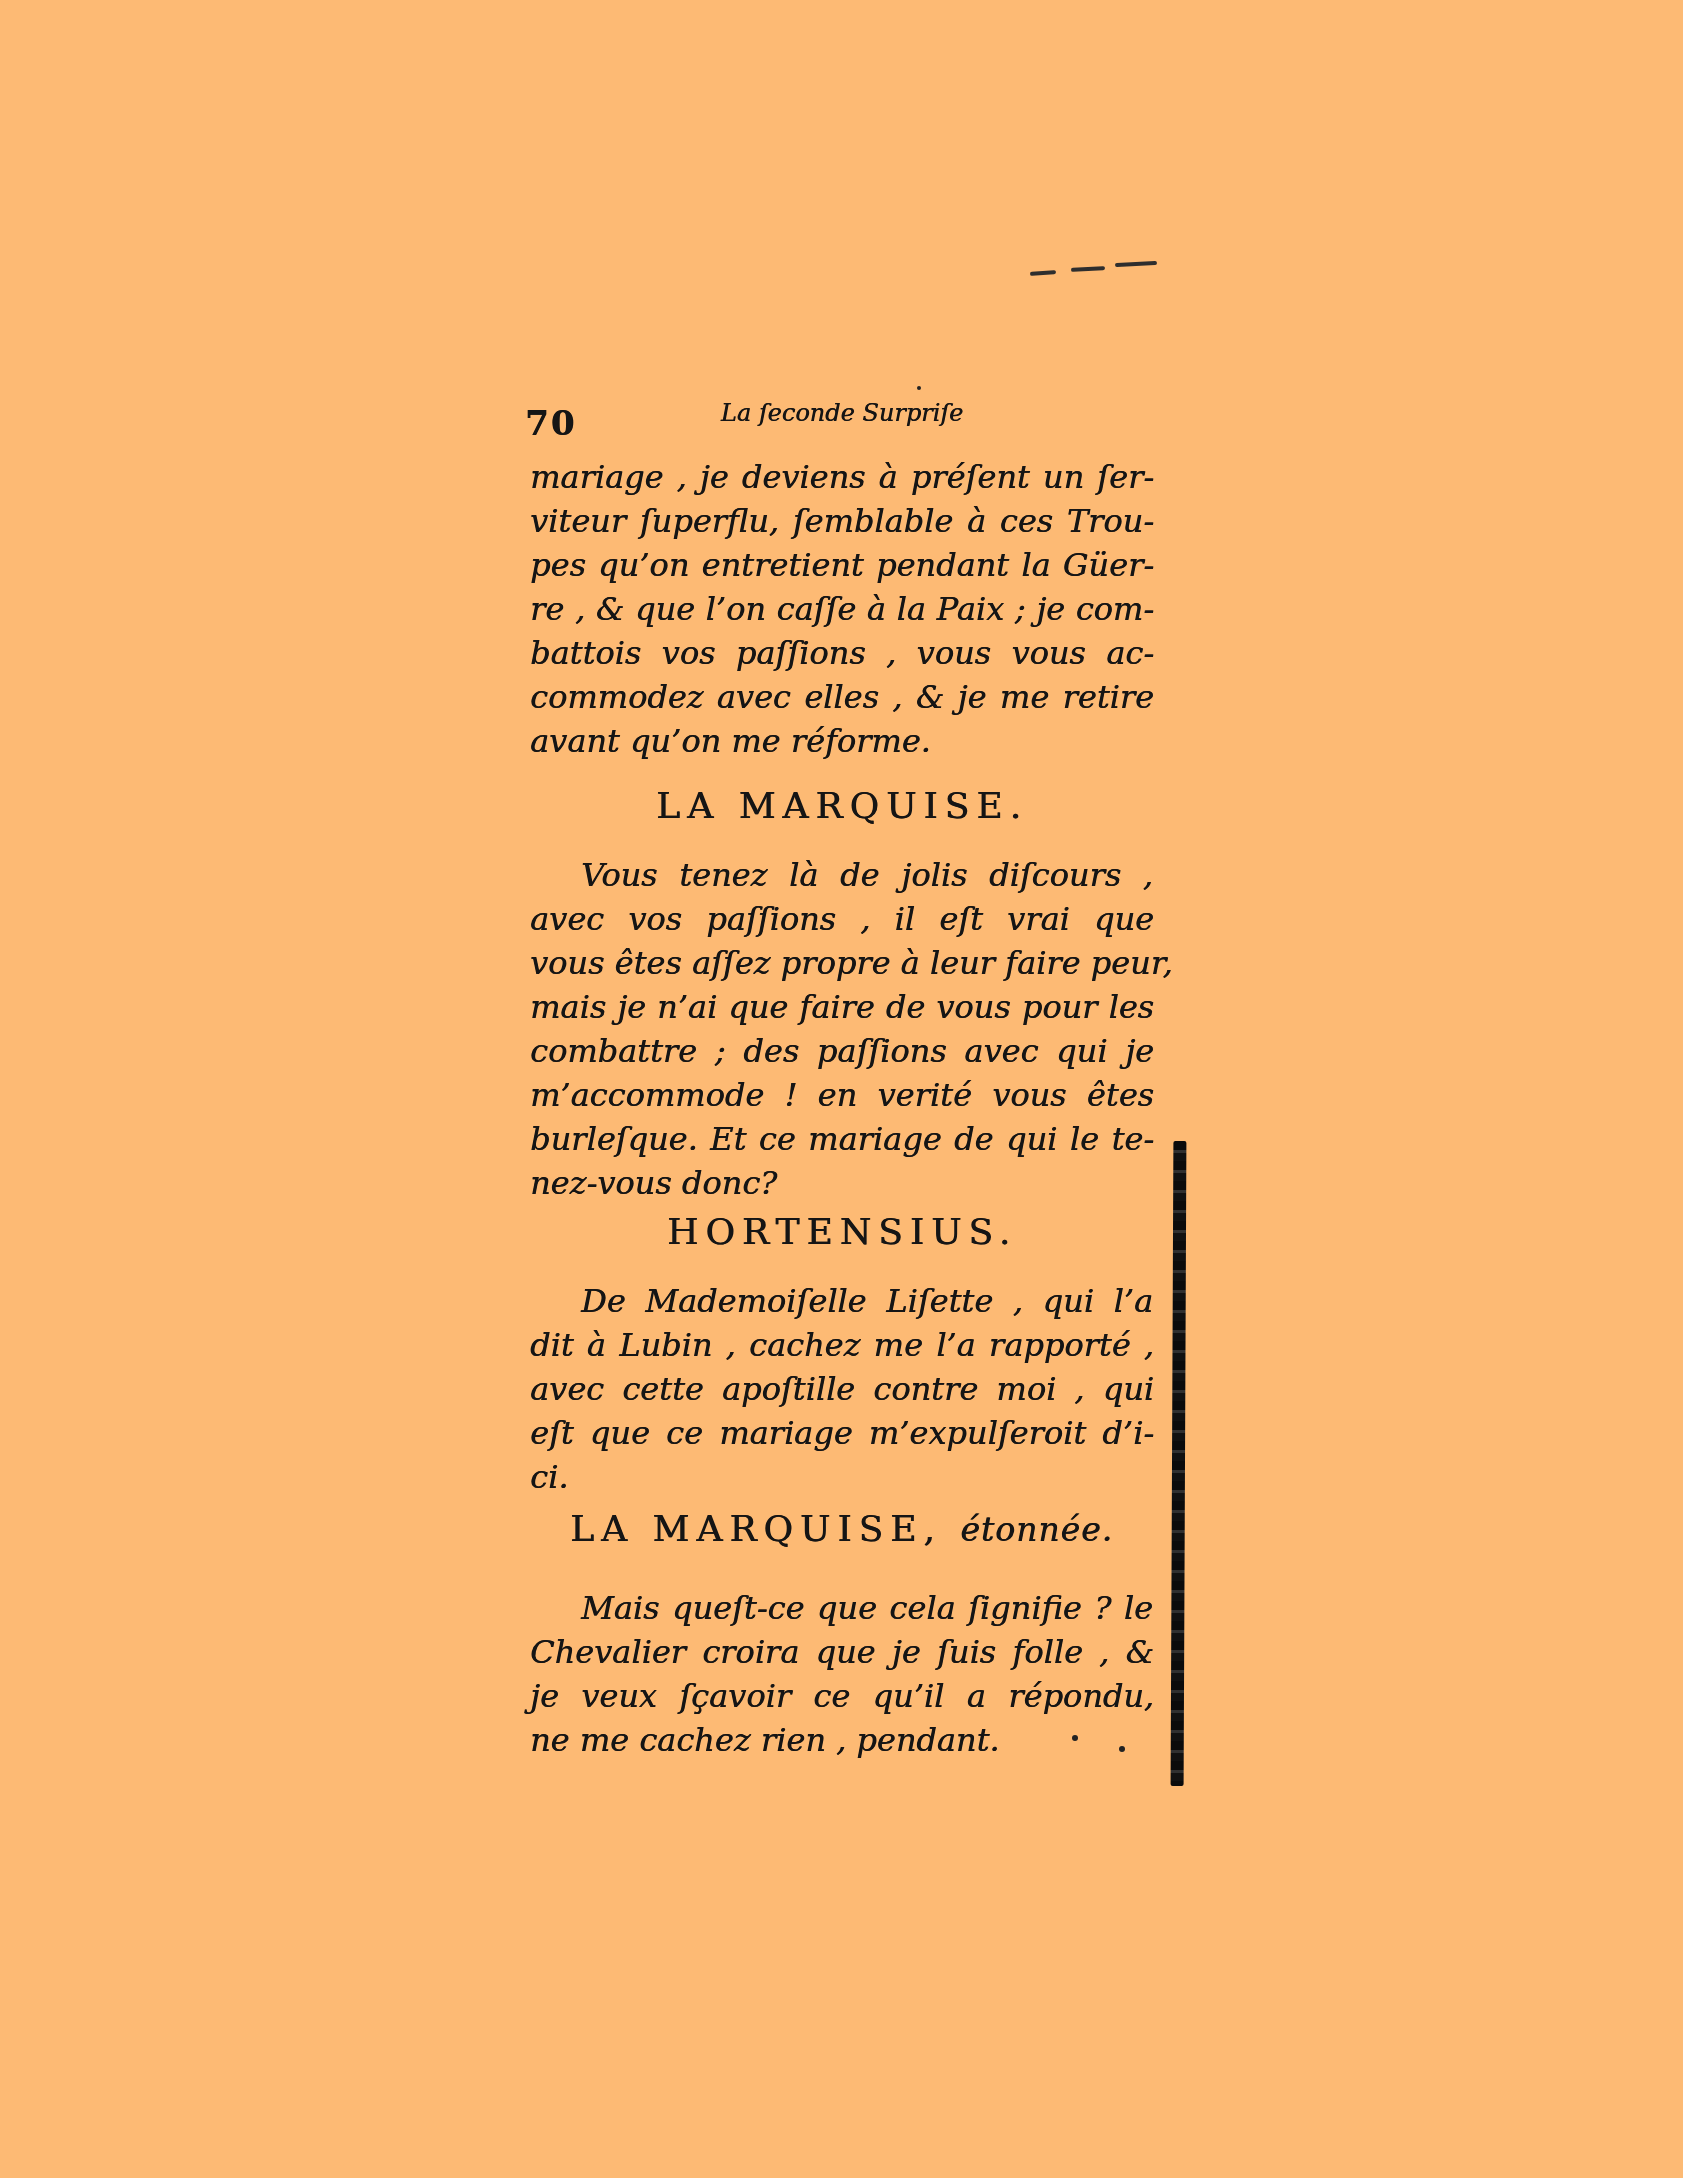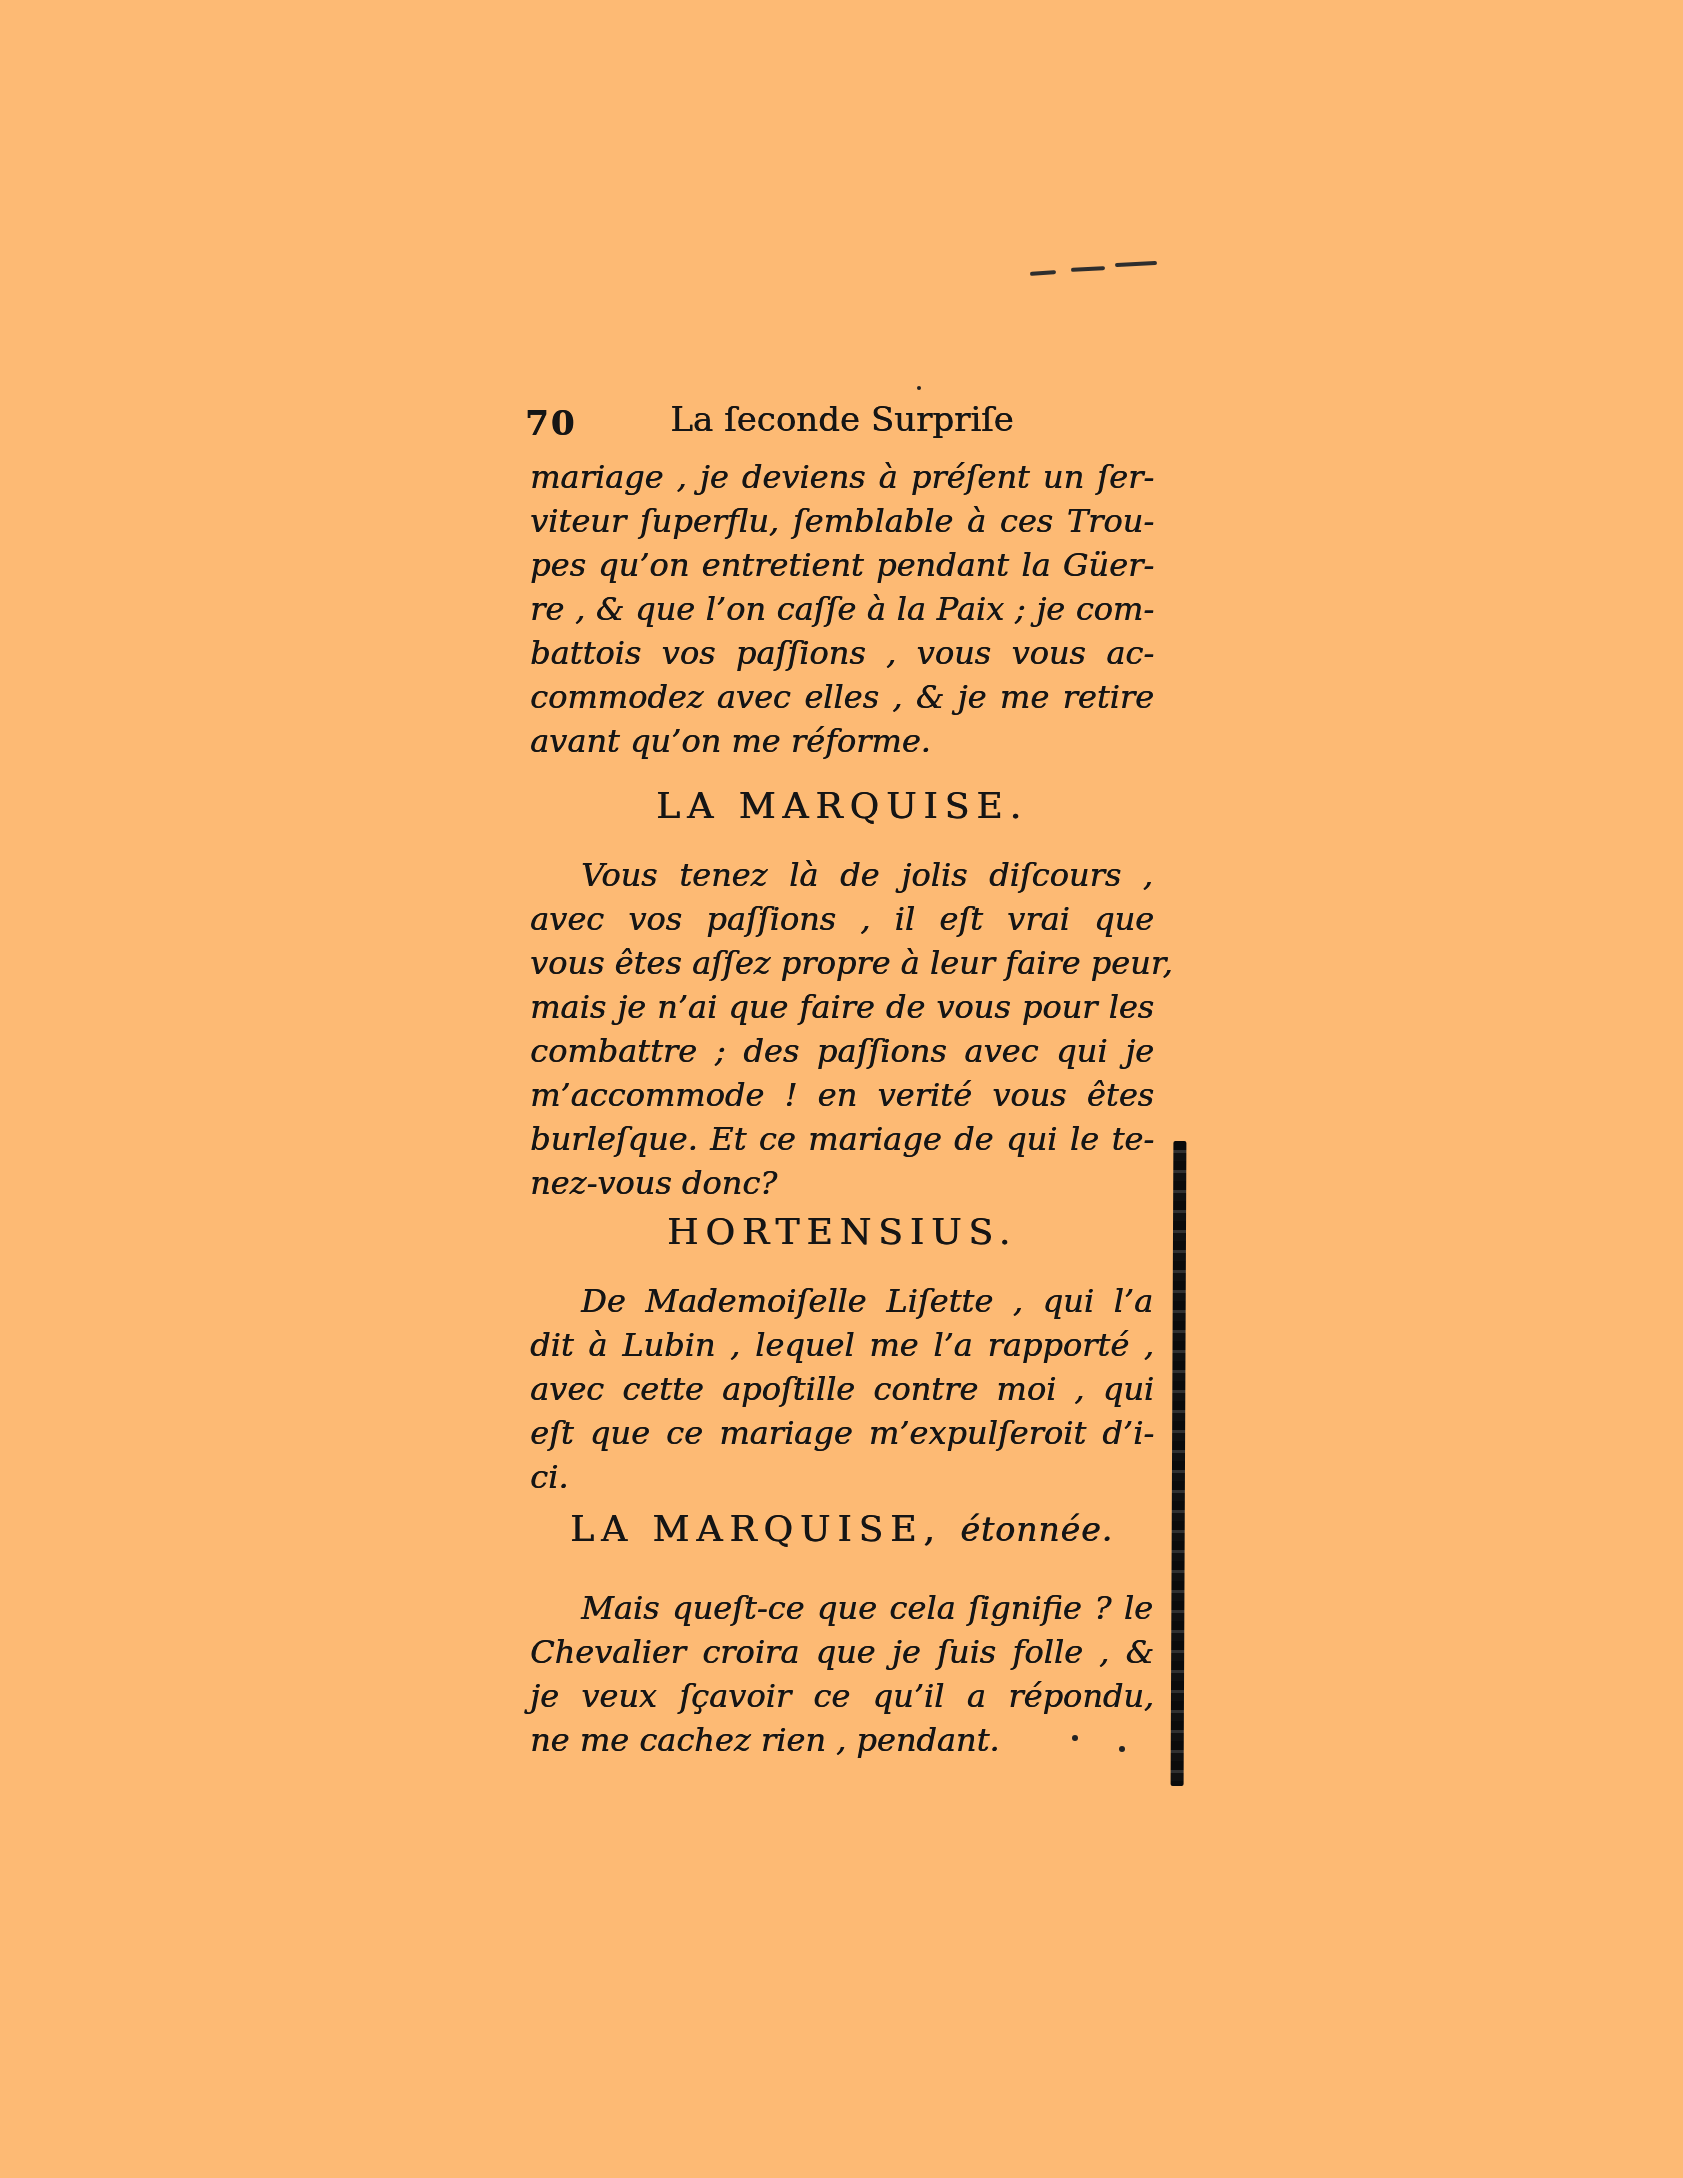--- a/index.html
+++ b/index.html
@@ -15,21 +15,21 @@
   .col{position:absolute;left:530px;width:624px;}
   
   .header{top:399px;height:46px;}
   .pageno{
     position:absolute;left:-5px;top:4px;
     font-size:34px;font-weight:bold;letter-spacing:2px;
     text-shadow:0.6px 0 #151515;
   }
   .running-title{
     position:absolute;left:50%;transform:translateX(-50%);
-    font-size:34px;white-space:nowrap;
+    font-style:italic;font-size:24px;white-space:nowrap;
     text-shadow:0.5px 0 #151515;
   }
   
   .para{position:absolute;left:530px;width:624px;font-style:italic;}
   .ln{
     width:624px;height:44px;line-height:44px;
     font-size:32px;
     text-align:justify;text-align-last:justify;
     white-space:nowrap;
     text-shadow:0.5px 0 #151515;
@@ -99,21 +99,21 @@
     <div class="ln">combattre ; des paſſions avec qui je</div>
     <div class="ln">m’accommode ! en verité vous êtes</div>
     <div class="ln">burleſque. Et ce mariage de qui le te-</div>
     <div class="ln last">nez-vous donc?</div>
   </div>
 
   <div class="heading" style="top:1208px">HORTENSIUS.</div>
 
   <div class="para" style="top:1279px">
     <div class="ln indent">De Mademoiſelle Liſette , qui l’a</div>
-    <div class="ln">dit à Lubin , lequel me l’a rapporté ,</div>
+    <div class="ln">dit à Lubin , cachez me l’a rapporté ,</div>
     <div class="ln">avec cette apoſtille contre moi , qui</div>
     <div class="ln">eſt que ce mariage m’expulſeroit d’i-</div>
     <div class="ln last">ci.</div>
   </div>
 
   <div class="heading h3" style="top:1505px">
     <span>LA MARQUISE,</span>
     <span> </span>
     <span class="it">étonnée.</span>
   </div>

